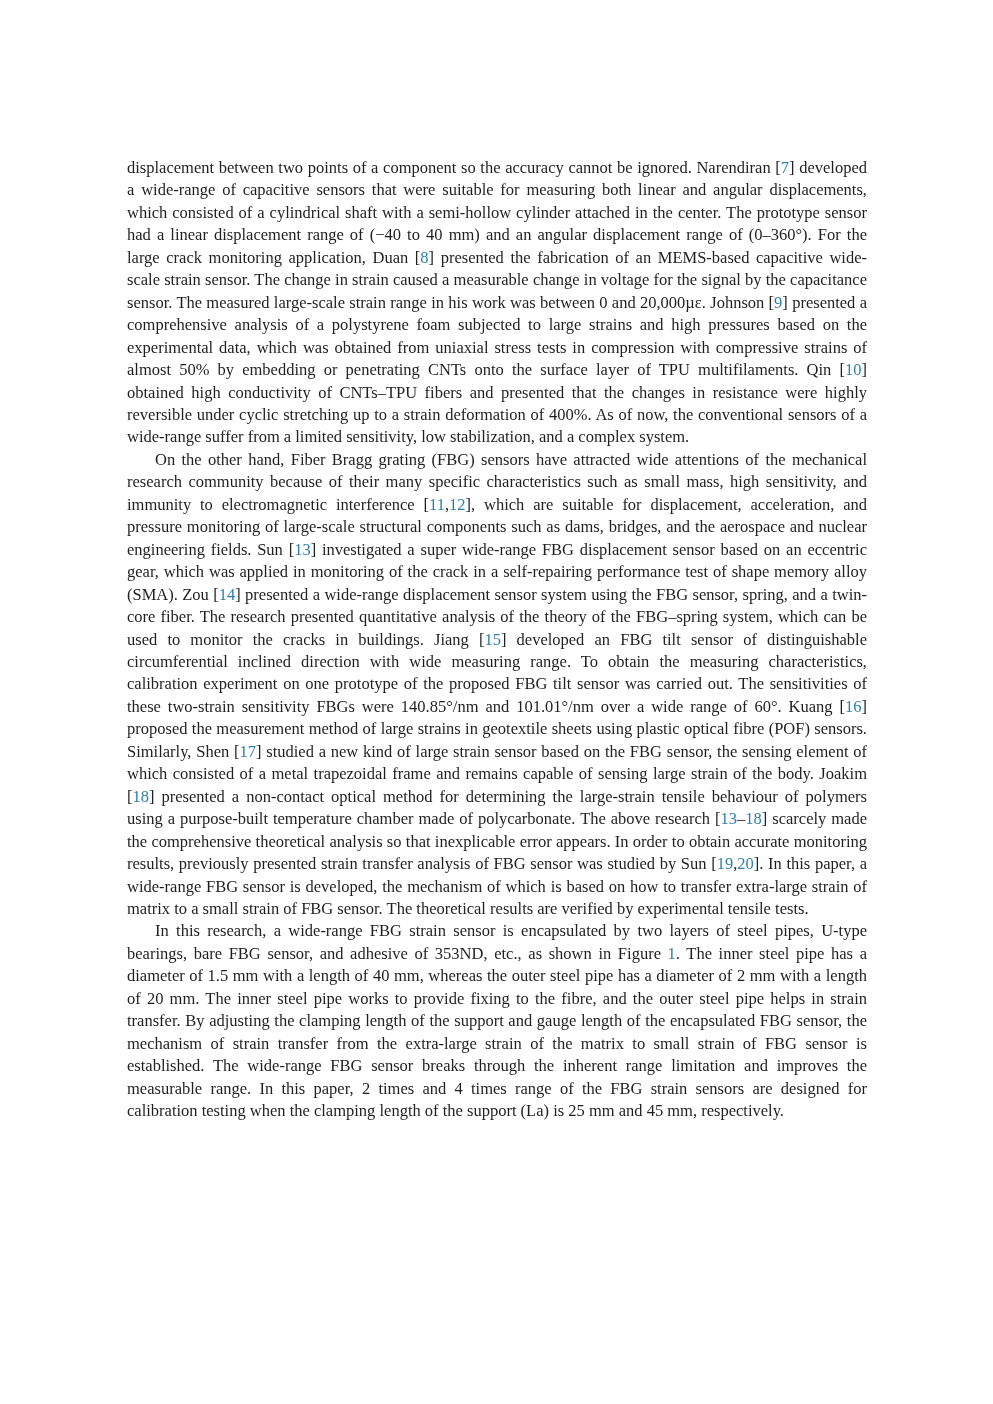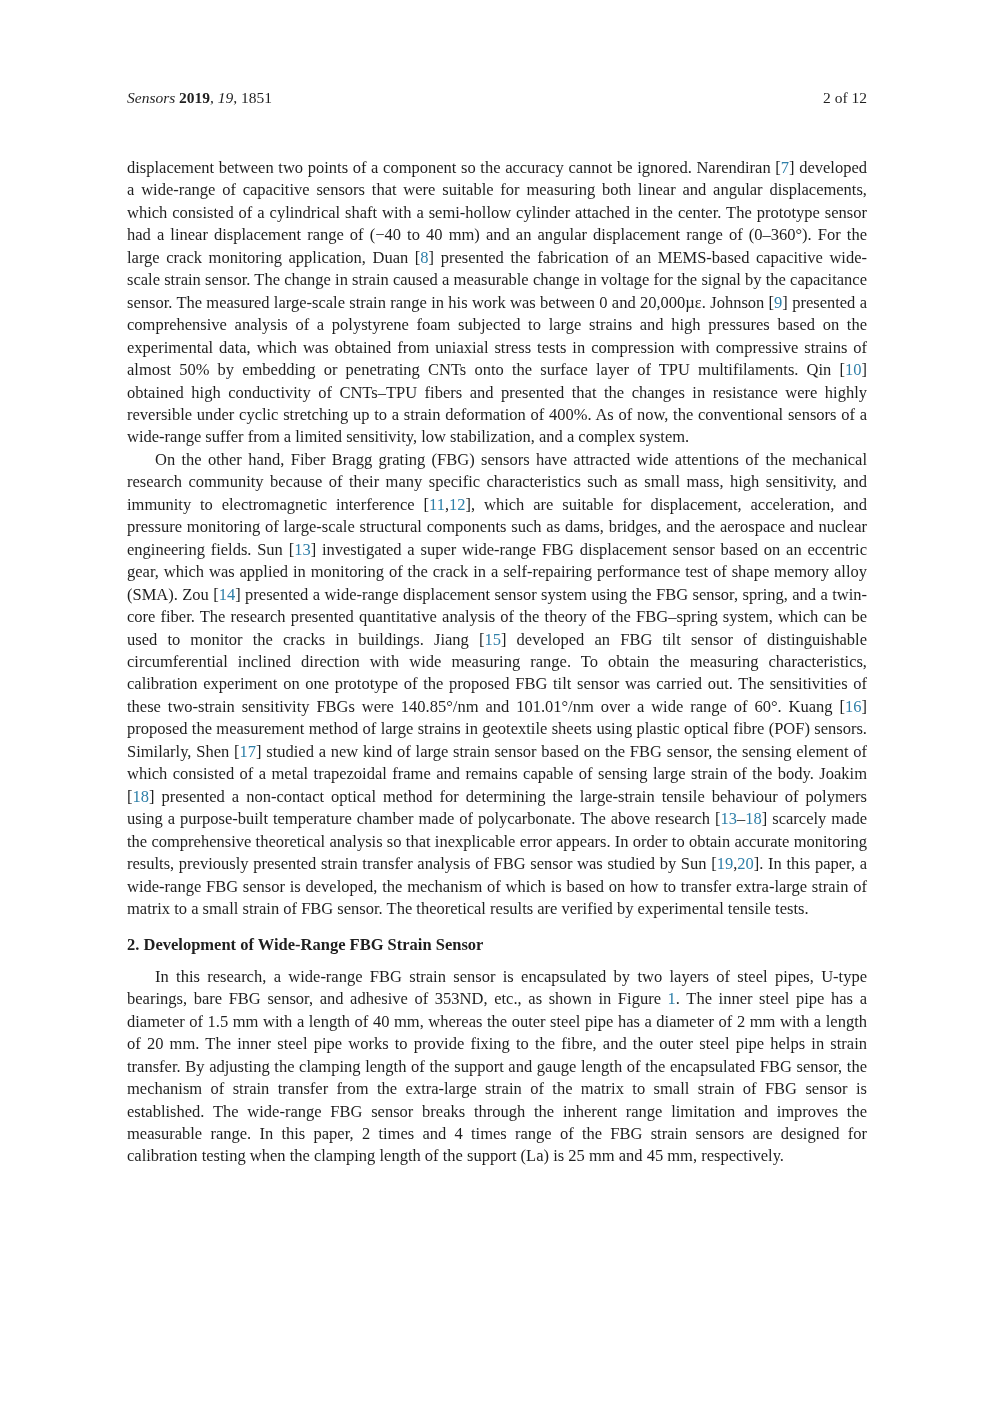--- a/index.html
+++ b/index.html
@@ -44,23 +44,18 @@
   }
   .seg-plain  { color: inherit; }
   .seg-italic { font-style: italic; }
   .seg-bold   { font-weight: bold; }
   .seg-link   { color: #2e7fa8; }
 </style>
 </head>
 <body>
 
 <div class="page">
-  <header class="page-header">
-    <div class="header-left"><span class="seg-italic">Sensors </span><span class="seg-bold">2019</span><span class="seg-plain">, </span><span class="seg-italic">19</span><span class="seg-plain">, 1851</span></div>
-    <div class="header-right">2 of 12</div>
-  </header>
   <main class="page-body">
       <p class="para"><span class="seg-plain">displacement between two points of a component so the accuracy cannot be ignored. Narendiran [</span><span class="seg-link">7</span><span class="seg-plain">] developed a wide-range of capacitive sensors that were suitable for measuring both linear and angular displacements, which consisted of a cylindrical shaft with a semi-hollow cylinder attached in the center. The prototype sensor had a linear displacement range of (−40 to 40 mm) and an angular displacement range of (0–360°). For the large crack monitoring application, Duan [</span><span class="seg-link">8</span><span class="seg-plain">] presented the fabrication of an MEMS-based capacitive wide-scale strain sensor. The change in strain caused a measurable change in voltage for the signal by the capacitance sensor. The measured large-scale strain range in his work was between 0 and 20,000µε. Johnson [</span><span class="seg-link">9</span><span class="seg-plain">] presented a comprehensive analysis of a polystyrene foam subjected to large strains and high pressures based on the experimental data, which was obtained from uniaxial stress tests in compression with compressive strains of almost 50% by embedding or penetrating CNTs onto the surface layer of TPU multifilaments. Qin [</span><span class="seg-link">10</span><span class="seg-plain">] obtained high conductivity of CNTs–TPU fibers and presented that the changes in resistance were highly reversible under cyclic stretching up to a strain deformation of 400%. As of now, the conventional sensors of a wide-range suffer from a limited sensitivity, low stabilization, and a complex system.</span></p>
       <p class="para indent"><span class="seg-plain">On the other hand, Fiber Bragg grating (FBG) sensors have attracted wide attentions of the mechanical research community because of their many specific characteristics such as small mass, high sensitivity, and immunity to electromagnetic interference [</span><span class="seg-link">11</span><span class="seg-plain">,</span><span class="seg-link">12</span><span class="seg-plain">], which are suitable for displacement, acceleration, and pressure monitoring of large-scale structural components such as dams, bridges, and the aerospace and nuclear engineering fields. Sun [</span><span class="seg-link">13</span><span class="seg-plain">] investigated a super wide-range FBG displacement sensor based on an eccentric gear, which was applied in monitoring of the crack in a self-repairing performance test of shape memory alloy (SMA). Zou [</span><span class="seg-link">14</span><span class="seg-plain">] presented a wide-range displacement sensor system using the FBG sensor, spring, and a twin-core fiber. The research presented quantitative analysis of the theory of the FBG–spring system, which can be used to monitor the cracks in buildings. Jiang [</span><span class="seg-link">15</span><span class="seg-plain">] developed an FBG tilt sensor of distinguishable circumferential inclined direction with wide measuring range. To obtain the measuring characteristics, calibration experiment on one prototype of the proposed FBG tilt sensor was carried out. The sensitivities of these two-strain sensitivity FBGs were 140.85°/nm and 101.01°/nm over a wide range of 60°. Kuang [</span><span class="seg-link">16</span><span class="seg-plain">] proposed the measurement method of large strains in geotextile sheets using plastic optical fibre (POF) sensors. Similarly, Shen [</span><span class="seg-link">17</span><span class="seg-plain">] studied a new kind of large strain sensor based on the FBG sensor, the sensing element of which consisted of a metal trapezoidal frame and remains capable of sensing large strain of the body. Joakim [</span><span class="seg-link">18</span><span class="seg-plain">] presented a non-contact optical method for determining the large-strain tensile behaviour of polymers using a purpose-built temperature chamber made of polycarbonate. The above research [</span><span class="seg-link">13</span><span class="seg-plain">–</span><span class="seg-link">18</span><span class="seg-plain">] scarcely made the comprehensive theoretical analysis so that inexplicable error appears. In order to obtain accurate monitoring results, previously presented strain transfer analysis of FBG sensor was studied by Sun [</span><span class="seg-link">19</span><span class="seg-plain">,</span><span class="seg-link">20</span><span class="seg-plain">]. In this paper, a wide-range FBG sensor is developed, the mechanism of which is based on how to transfer extra-large strain of matrix to a small strain of FBG sensor. The theoretical results are verified by experimental tensile tests.</span></p>
-      <h2 class="section-heading">2. Development of Wide-Range FBG Strain Sensor</h2>
       <p class="para indent"><span class="seg-plain">In this research, a wide-range FBG strain sensor is encapsulated by two layers of steel pipes, U-type bearings, bare FBG sensor, and adhesive of 353ND, etc., as shown in Figure </span><span class="seg-link">1</span><span class="seg-plain">. The inner steel pipe has a diameter of 1.5 mm with a length of 40 mm, whereas the outer steel pipe has a diameter of 2 mm with a length of 20 mm. The inner steel pipe works to provide fixing to the fibre, and the outer steel pipe helps in strain transfer. By adjusting the clamping length of the support and gauge length of the encapsulated FBG sensor, the mechanism of strain transfer from the extra-large strain of the matrix to small strain of FBG sensor is established. The wide-range FBG sensor breaks through the inherent range limitation and improves the measurable range. In this paper, 2 times and 4 times range of the FBG strain sensors are designed for calibration testing when the clamping length of the support (La) is 25 mm and 45 mm, respectively.</span></p>
     </main>
 </div>
 
 </body></html>

